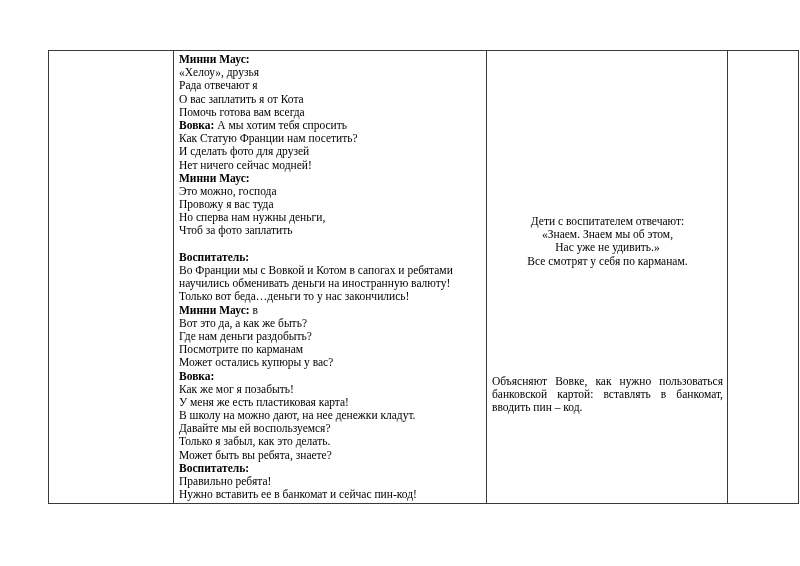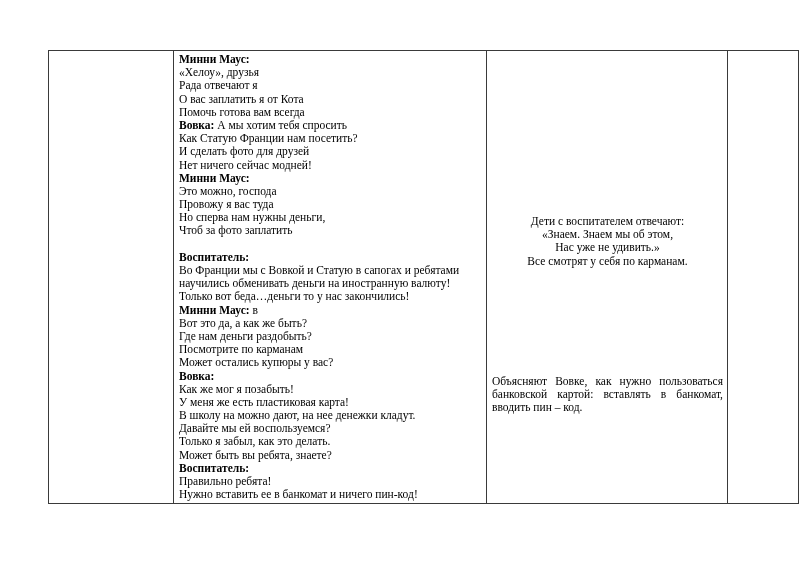--- a/index.html
+++ b/index.html
@@ -69,38 +69,38 @@
             <div class="line">Как Статую Франции нам посетить?</div>
             <div class="line">И сделать фото для друзей</div>
             <div class="line">Нет ничего сейчас модней!</div>
             <div class="line"><b>Минни Маус:</b></div>
             <div class="line">Это можно, господа</div>
             <div class="line">Провожу я вас туда</div>
             <div class="line">Но сперва нам нужны деньги,</div>
             <div class="line">Чтоб за фото заплатить</div>
             <div class="line">&nbsp;</div>
             <div class="line"><b>Воспитатель:</b></div>
-            <div class="line">Во Франции мы с Вовкой и Статую в сапогах и ребятами</div>
+            <div class="line">Во Франции мы с Вовкой и Котом в сапогах и ребятами</div>
             <div class="line">научились обменивать деньги на иностранную валюту!</div>
             <div class="line">Только вот беда…деньги то у нас закончились!</div>
             <div class="line"><b>Минни Маус:</b> в</div>
             <div class="line">Вот это да, а как же быть?</div>
             <div class="line">Где нам деньги раздобыть?</div>
             <div class="line">Посмотрите по карманам</div>
             <div class="line">Может остались купюры у вас?</div>
             <div class="line"><b>Вовка:</b></div>
             <div class="line">Как же мог я позабыть!</div>
             <div class="line">У меня же есть пластиковая карта!</div>
             <div class="line">В школу на можно дают, на нее денежки кладут.</div>
             <div class="line">Давайте мы ей воспользуемся?</div>
             <div class="line">Только я забыл, как это делать.</div>
             <div class="line">Может быть вы ребята, знаете?</div>
             <div class="line"><b>Воспитатель:</b></div>
             <div class="line">Правильно ребята!</div>
-            <div class="line">Нужно вставить ее в банкомат и ничего пин-код!</div>
+            <div class="line">Нужно вставить ее в банкомат и сейчас пин-код!</div>
           </td>
       <td class="col-3">
         <div class="note note-1">
               <div class="line">Дети с воспитателем отвечают:</div>
               <div class="line">«Знаем. Знаем мы об этом,</div>
               <div class="line">Нас уже не удивить.»</div>
               <div class="line">Все смотрят у себя по карманам.</div>
             </div>
         <div class="note note-2">Объясняют Вовке, как нужно пользоваться банковской картой: вставлять в банкомат, вводить пин – код.</div>
       </td>

